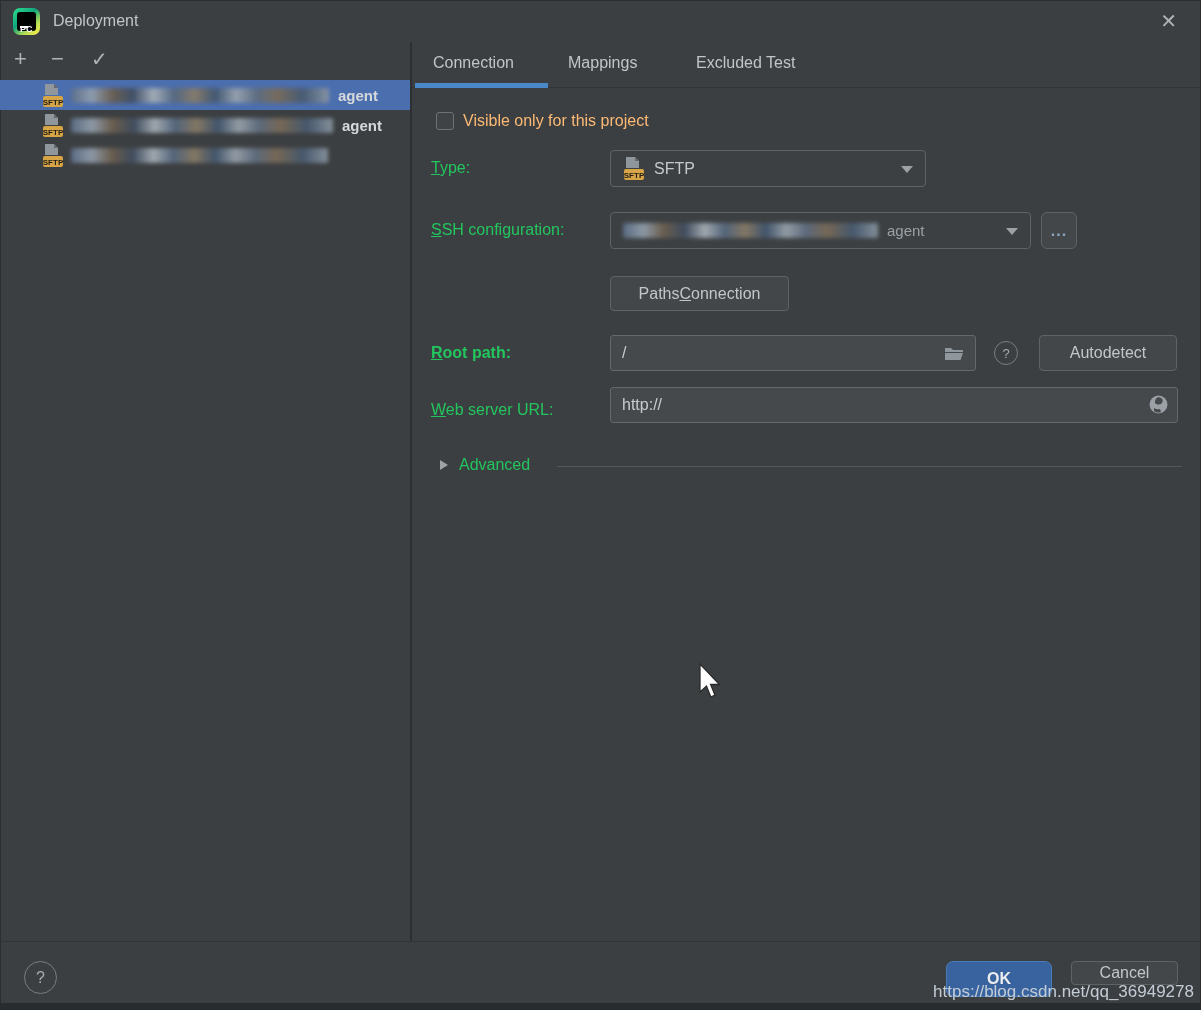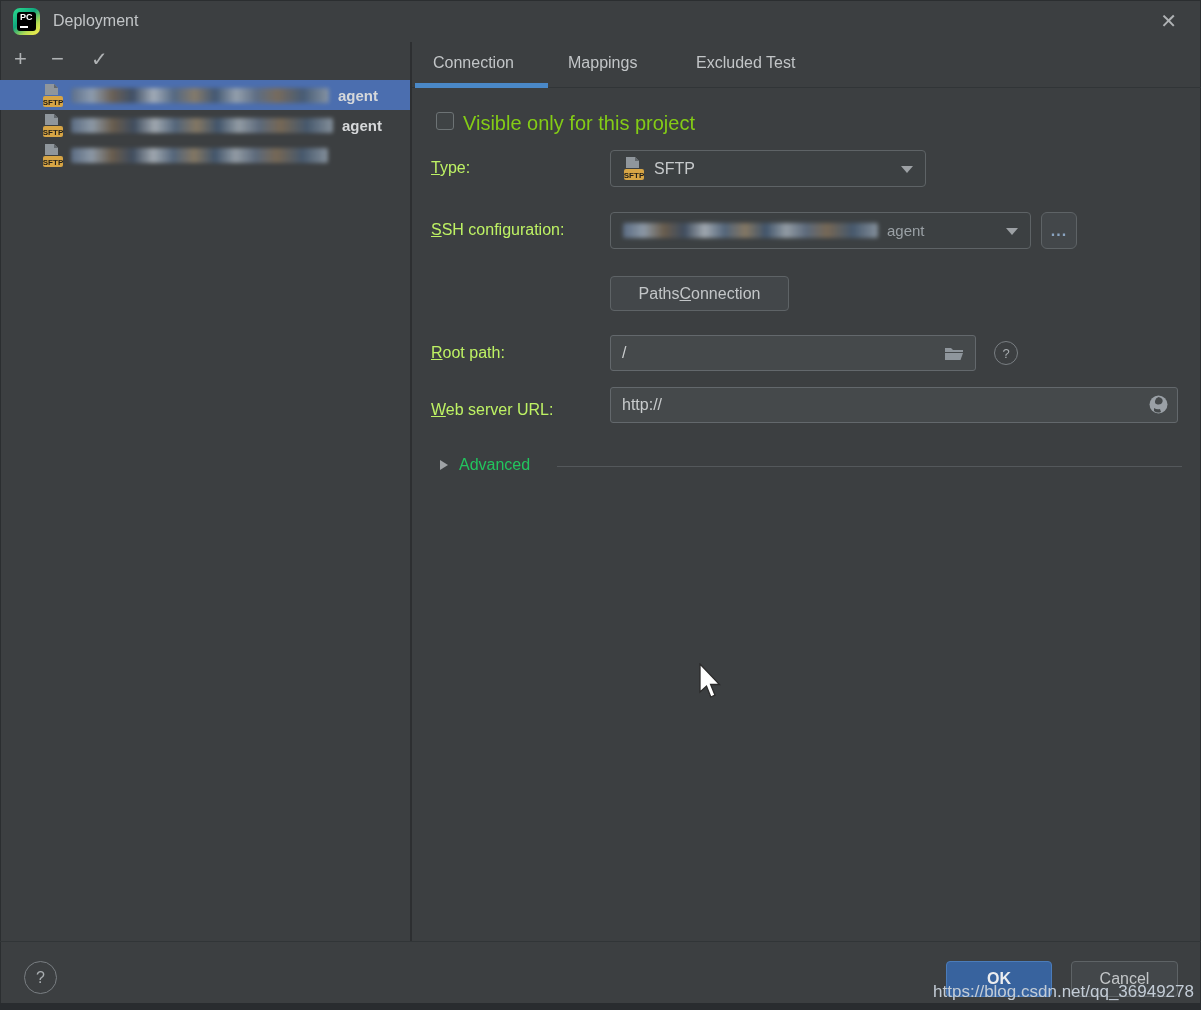--- a/index.html
+++ b/index.html
@@ -12,21 +12,21 @@
     color:#bdbfc1;
   }
   
   .titlebar { position:absolute; left:0; top:0; width:100%; height:42px; }
   .logo {
     position:absolute; left:13px; top:8px; width:27px; height:27px; border-radius:7px;
     background:linear-gradient(140deg,#27d38c 8%,#0fa57d 42%,#b8dd52 72%,#f8ef4c 96%);
   }
   .logo .inner {
     position:absolute; left:4px; top:4px; right:4px; bottom:4px; background:#000;
-    border-radius:3px; color:#fff; font-size:9px; font-weight:bold; padding:0 0 0 3px;
+    border-radius:3px; color:#fff; font-size:9px; font-weight:bold; padding:12px 0 0 3px;
   }
   .logo .bar { position:absolute; left:3px; bottom:3px; width:8px; height:2px; background:#fff; }
   .wtitle { position:absolute; left:53px; top:12px; font-size:16px; color:#c2c5c7; }
   .close { position:absolute; right:24px; top:9px; font-size:20px; color:#b0b3b5; cursor:default; }
   
   .vdivider { position:absolute; left:410px; top:42px; width:2px; height:899px; background:#2d2f31; }
   .tb-icon { position:absolute; color:#afb2b4; font-size:20px; line-height:20px; }
   .server-row { position:absolute; left:0; width:410px; height:30px; display:flex; align-items:center; padding-left:42px; }
   .server-row.selected { background:#4b6eaf; }
   .sftp-ic { flex:0 0 auto; margin-right:7px; }
@@ -34,25 +34,25 @@
     height:15px; border-radius:2px; filter:blur(2px); opacity:.92;
     background:linear-gradient(90deg,#5d6f88,#93a0ae 8%,#6d5f4e 16%,#3f4d60 24%,#a9b1b9 32%,#55687f 40%,#8a7c66 48%,#42566e 56%,#9aa4ad 64%,#5f6d80 72%,#7b6b57 80%,#475a70 90%,#8b97a3 100%);
   }
   .m1 { width:258px; } .m2 { width:262px; } .m3 { width:257px; }
   .agent { margin-left:9px; font-size:15px; font-weight:600; color:#d6d8da; }
   
   .tabline { position:absolute; left:412px; right:0; top:87px; height:1px; background:#313537; }
   .tab { position:absolute; top:54px; font-size:16px; color:#c2c5c7; cursor:default; }
   .tab-underline { position:absolute; left:415px; top:83px; width:133px; height:5px; background:#4a88c7; }
   
-  .label { position:absolute; font-size:16px; color:#bef264; line-height:20px; }
+  .label { position:absolute; font-size:16px; color:#22c55e; line-height:20px; }
   .label::first-letter { text-decoration:underline; }
   .checkbox { position:absolute; left:436px; top:112px; width:18px; height:18px;
     background:#3f4345; border:1px solid #6d7375; border-radius:3px; }
-  .cb-label { position:absolute; left:463px; top:112px; font-size:20px; color:#84cc16; }
+  .cb-label { position:absolute; left:463px; top:112px; font-size:16px; color:#fdba74; }
   .select {
     position:absolute; background:#3c4042; border:1px solid #5e6366; border-radius:4px;
     display:flex; align-items:center; padding:0 12px; color:#c6c9cb; font-size:16px;
   }
   .arrow-dn { position:absolute; right:12px; top:15px; width:0; height:0;
     border-left:6px solid transparent; border-right:6px solid transparent; border-top:7px solid #9da1a5; }
   .btn {
     position:absolute; background:#43474a; border:1px solid #5e6366; border-radius:4px;
     color:#c3c6c8; font-size:16px; display:flex; align-items:center; justify-content:center; cursor:default;
   }
@@ -66,22 +66,22 @@
     display:flex; align-items:center; justify-content:center; color:#a8adb0; }
   .adv-tri { position:absolute; left:440px; top:460px; width:0; height:0;
     border-top:5px solid transparent; border-bottom:5px solid transparent; border-left:8px solid #9fa3a6; }
   .adv-label { position:absolute; left:459px; top:456px; font-size:16px; color:#22c55e; }
   .adv-line { position:absolute; left:557px; top:466px; width:625px; height:1px; background:#54585b; }
   
   .hsep { position:absolute; left:0; top:941px; width:100%; height:1px; background:#313537; }
   .f-help { left:24px; top:961px; width:33px; height:33px; font-size:16px; }
   .q-help { left:994px; top:341px; width:24px; height:24px; font-size:13px; }
   .ok-btn { left:946px; top:961px; width:106px; height:36px; background:#38639e; border-color:#4b7cba;
-    color:#ecedef; font-weight:bold; }
-  .cancel-btn { left:1071px; top:961px; width:107px; height:36px; }
+    color:#ecedef; font-weight:bold;border-radius:7px; }
+  .cancel-btn { left:1071px; top:961px; width:107px; height:24px; }
   .watermark { position:absolute; right:7px; top:982px; font-size:17px; color:#c3ccd6; z-index:50; }
   .bottom-strip { position:absolute; left:0; top:1003px; width:100%; height:7px; background:#292c2f; }
   .cursor { position:absolute; left:698px; top:663px; z-index:60; }
 </style>
 </head>
 <body>
 
 <div class="window">
 
   <div class="titlebar">
@@ -157,27 +157,28 @@
     <span class="arrow-dn"></span>
   </div>
   <div class="btn" style="left:1041px; top:212px; width:36px; height:37px; border-radius:6px; color:#8aa4c0; font-weight:bold; letter-spacing:1px;">...</div>
 
   <div class="btn" style="left:610px; top:276px; width:179px; height:35px;">
     <span>Paths </span>
       <span class="u">C</span>
       <span>onnection</span>
   </div>
 
-  <div class="label" style="left:431px; top:343px;">Root path:</div>
+  <div class="label" style="left:431px; top:343px;font-weight:bold;">Root path:</div>
   <input class="tfield" style="left: 610px; top: 335px; width: 366px; height: 36px; border-radius: 3px;" value="/">
   <svg class="ovl-ic" style="left:944px; top:345px;" width="20" height="16" viewBox="0 0 20 16">
     <path d="M1,3 h6 l2,2 h10 v2 h-18 z" fill="#8f969c"></path>
     <path d="M1,8 h18 l-2.5,7 h-15.5 z" fill="#8f969c"></path>
   </svg>
   <div class="help-circle q-help">?</div>
+  <div class="btn" style="left:1039px; top:335px; width:138px; height:36px;">Autodetect</div>
 
   <div class="label" style="left:431px; top:400px;">Web server URL:</div>
   <input class="tfield" style="left: 610px; top: 387px; width: 568px; height: 36px; border-radius: 3px;" value="http://">
   <svg class="ovl-ic" style="left:1148px; top:394px;" width="21" height="21" viewBox="0 0 21 21">
     <circle cx="10.5" cy="10.5" r="9" fill="#9aa0a6"></circle>
     <path d="M10.5,3 q5,1 4,5 q-1,3 -5,2.5 q-3,-0.5 -2.5,-3.5 q0.4,-3 3.5,-4 z" fill="#45494b"></path>
     <path d="M6,14 q3,2 6,1 l1,3 q-4,1.5 -7,-1 z" fill="#45494b"></path>
   </svg>
 
   <div class="adv-tri"></div>

